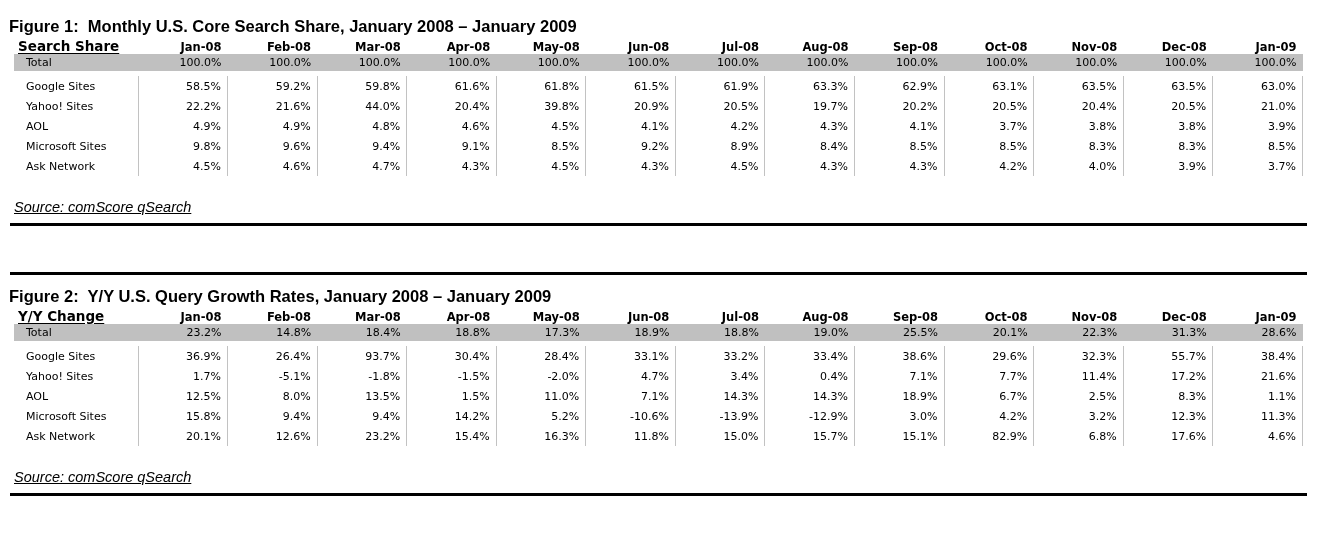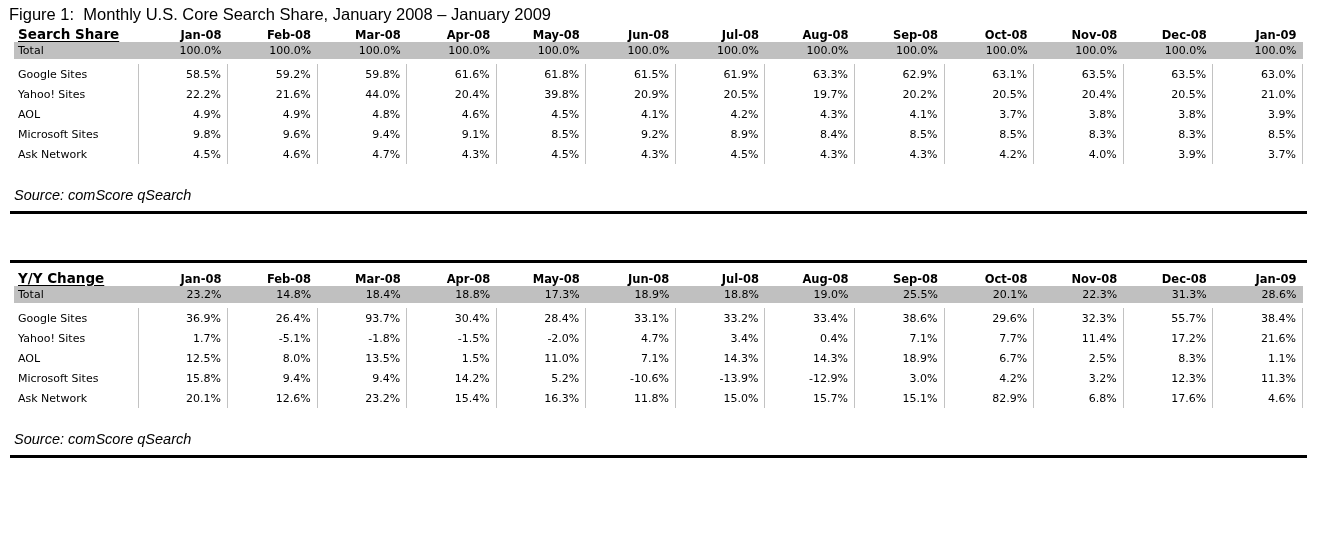--- a/index.html
+++ b/index.html
@@ -5,22 +5,22 @@
   html, body { margin: 0; padding: 0; background: #ffffff; }
   body {
     width: 1326px; height: 553px;
     font-family: "DejaVu Sans", "Liberation Sans", sans-serif;
     color: #000; overflow: hidden;
   }
   .page { position: relative; padding-top: 5px; }
 
   .fig-title {
     font-family: "Liberation Sans", "DejaVu Sans", sans-serif;
-    font-weight: normal; font-size: 16.5px; line-height: 19px;
-    margin: 0 0 0 9px; white-space: pre;
+    font-weight: bold; font-size: 16.5px; line-height: 19px;
+    margin: 12px 0 0 9px; white-space: pre;
   }
 
   table.share-table {
     border-collapse: collapse; table-layout: fixed;
     width: 1289px; margin-left: 14px; 
   }
   table.share-table col.c-label { width: 124px; }
   th, td {
     font-size: 11px; padding: 0; white-space: nowrap; overflow: hidden;
   }
@@ -30,28 +30,29 @@
     padding-left: 4px; height: 18px; vertical-align: bottom;
   }
   th.month-header {
     font-size: 11.5px; font-weight: bold; text-align: right;
     text-decoration-thickness: 1.5px; text-underline-offset: 2px;
     padding-right: 6px; height: 18px; vertical-align: bottom;
   }
   tr.total-row td { background: #c0c0c0; height: 17px; }
   tr.spacer-row td { height: 5px; background: #ffffff; }
   tr.data-row td { height: 20px; }
-  td.label-col { text-align: left; padding-left: 4px; }
+  td.label-col { text-align: left; padding-left: 12px; }
   td.val { text-align: right; padding-right: 6px; }
   td.sep { border-right: 1.5px solid #c2c2c2; }
 
   .source {
     font-family: "Liberation Sans", "DejaVu Sans", sans-serif;
     font-style: italic; font-size: 14.5px; line-height: 20px;
     margin: 21px 0 0 14px;
+    text-decoration: underline;
   }
   .thick-rule {
     height: 3px; background: #000;
     width: 1297px; margin-left: 10px; margin-top: 6px;
   }
   .rule-above-fig2 { margin-top: 46px; margin-bottom: 5px; }
 </style>
 </head>
 <body>
 
@@ -195,20 +196,21 @@
             <td class="val sep">3.7%</td>
           </tr>
         </tbody>
       </table>
     <div class="source">Source: comScore qSearch</div>
     <div class="thick-rule"></div>
   </section>
 
   <section>
     <div class="thick-rule rule-above-fig2"></div>
+    <h1 class="fig-title">Figure 2:  Y/Y U.S. Query Growth Rates, January 2008 – January 2009</h1>
     <table class="share-table">
         <colgroup>
           <col class="c-label">
           <col>
           <col>
           <col>
           <col>
           <col>
           <col>
           <col>

